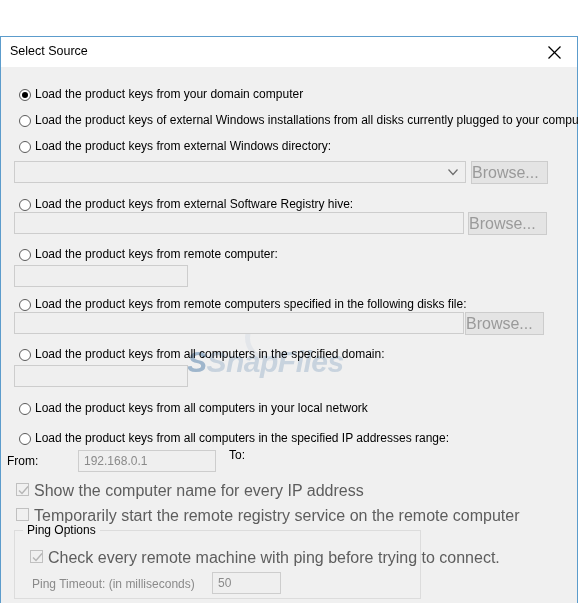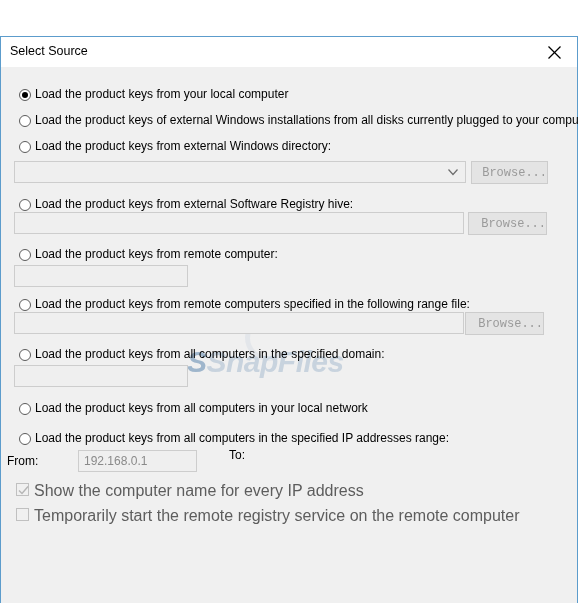--- a/index.html
+++ b/index.html
@@ -184,23 +184,23 @@
     background: #efefef;
   }
   .combo .combo-arrow svg { position: absolute; left: 7px; top: 7px; }
 
   .btn {
     position: absolute;
     box-sizing: border-box;
     border: 1px solid #cccccc;
     background: #e4e4e4;
     color: #9a9a9a;
-    font-family: Liberation Mono, monospace;
-    font-size: 12px;
-    text-align: right;
+    font-family: Liberation Sans, sans-serif;
+    font-size: 16px;
+    text-align: left;
     line-height: 22px;
     white-space: nowrap;
     cursor: default;
   }
   .btn.enabled {
     border: 1px solid #adadad;
     background: #e1e1e1;
     color: #000000;
   }
   .btn.default {
@@ -254,21 +254,21 @@
 
   <div class="client">
 
     <div class="watermark">
       <div class="wm-circle"></div>
       <div class="wm-text"><span class="wm-accent">S</span><span>SnapFiles</span></div>
     </div>
 
     <div class="radio checked" style="left:18px; top:22px;">
       <span class="dot"></span>
-      <span class="lbl">Load the product keys from your local computer</span>
+      <span class="lbl">Load the product keys from your domain computer</span>
     </div>
 
     <div class="radio" style="left:18px; top:48px;">
       <span class="dot"></span>
       <span class="lbl">Load the product keys of external Windows installations from all disks currently plugged to your computer</span>
     </div>
 
     <div class="radio" style="left:18px; top:74px;">
       <span class="dot"></span>
       <span class="lbl">Load the product keys from external Windows directory:</span>
@@ -291,21 +291,21 @@
     <div class="btn" style="left:467px; top:145px; width:79px; height:23px;">Browse...</div>
 
     <div class="radio" style="left:18px; top:182px;">
       <span class="dot"></span>
       <span class="lbl">Load the product keys from remote computer:</span>
     </div>
     <div class="textbox" style="left:13px; top:198px; width:174px; height:22px;" title=""></div>
 
     <div class="radio" style="left:18px; top:232px;">
       <span class="dot"></span>
-      <span class="lbl">Load the product keys from remote computers specified in the following range file:</span>
+      <span class="lbl">Load the product keys from remote computers specified in the following disks file:</span>
     </div>
     <div class="textbox" style="left:13px; top:245px; width:450px; height:22px;" title=""></div>
     <div class="btn" style="left:464px; top:245px; width:79px; height:23px;">Browse...</div>
 
     <div class="radio" style="left:18px; top:282px;">
       <span class="dot"></span>
       <span class="lbl">Load the product keys from all computers in the specified domain:</span>
     </div>
     <div class="textbox" style="left:13px; top:298px; width:174px; height:22px;" title=""></div>
 
@@ -313,35 +313,50 @@
       <span class="dot"></span>
       <span class="lbl">Load the product keys from all computers in your local network</span>
     </div>
 
     <div class="radio" style="left:18px; top:366px;">
       <span class="dot"></span>
       <span class="lbl">Load the product keys from all computers in the specified IP addresses range:</span>
     </div>
 
     <div class="static" style="left:6px; top:387px;">From:</div>
-    <div class="textbox" style="left:77px; top:383px; width:119px; height:22px;" title="">192.168.0.1</div>
+    <div class="textbox" style="left:77px; top:383px; width:138px; height:22px;" title="">192.168.0.1</div>
     <div class="static" style="left:228px; top:381px;text-align:right;">To:</div>
 
     <div class="checkbox" style="left:15px; top:416px;">
       <span class="box">
         <svg width="11" height="11" viewBox="0 0 11 11">
           <polyline points="1,5.5 4,8.5 10,1.5" fill="none" stroke="#b5b5b5" stroke-width="1.4"></polyline>
         </svg>
       </span>
       <span class="lbl">Show the computer name for every IP address</span>
     </div>
 
     <div class="checkbox" style="left:15px; top:441px;">
       <span class="box"></span>
       <span class="lbl">Temporarily start the remote registry service on the remote computer</span>
     </div>
 
+    <div class="groupbox" style="left:13px; top:463px; width:407px; height:69px;">
+      <div class="gb-title">Ping Options</div>
+
+      <div class="checkbox" style="left:15px; top:19px;">
+        <span class="box">
+          <svg width="11" height="11" viewBox="0 0 11 11">
+            <polyline points="1,5.5 4,8.5 10,1.5" fill="none" stroke="#b5b5b5" stroke-width="1.4"></polyline>
+          </svg>
+        </span>
+        <span class="lbl">Check every remote machine with ping before trying to connect.</span>
+      </div>
+
+      <div class="static dim" style="left:17px; top:46px;">Ping Timeout: (in milliseconds)</div>
+      <div class="textbox" style="left:197px; top:41px; width:69px; height:22px;" title="">50</div>
+    </div>
 
     <div class="btn default" style="left:392px; top:537px; width:73px; height:24px;">OK</div>
     <div class="btn enabled" style="left:488px; top:537px; width:73px; height:24px;">Source</div>
 
   </div>
 </div>
 
 </body></html>

